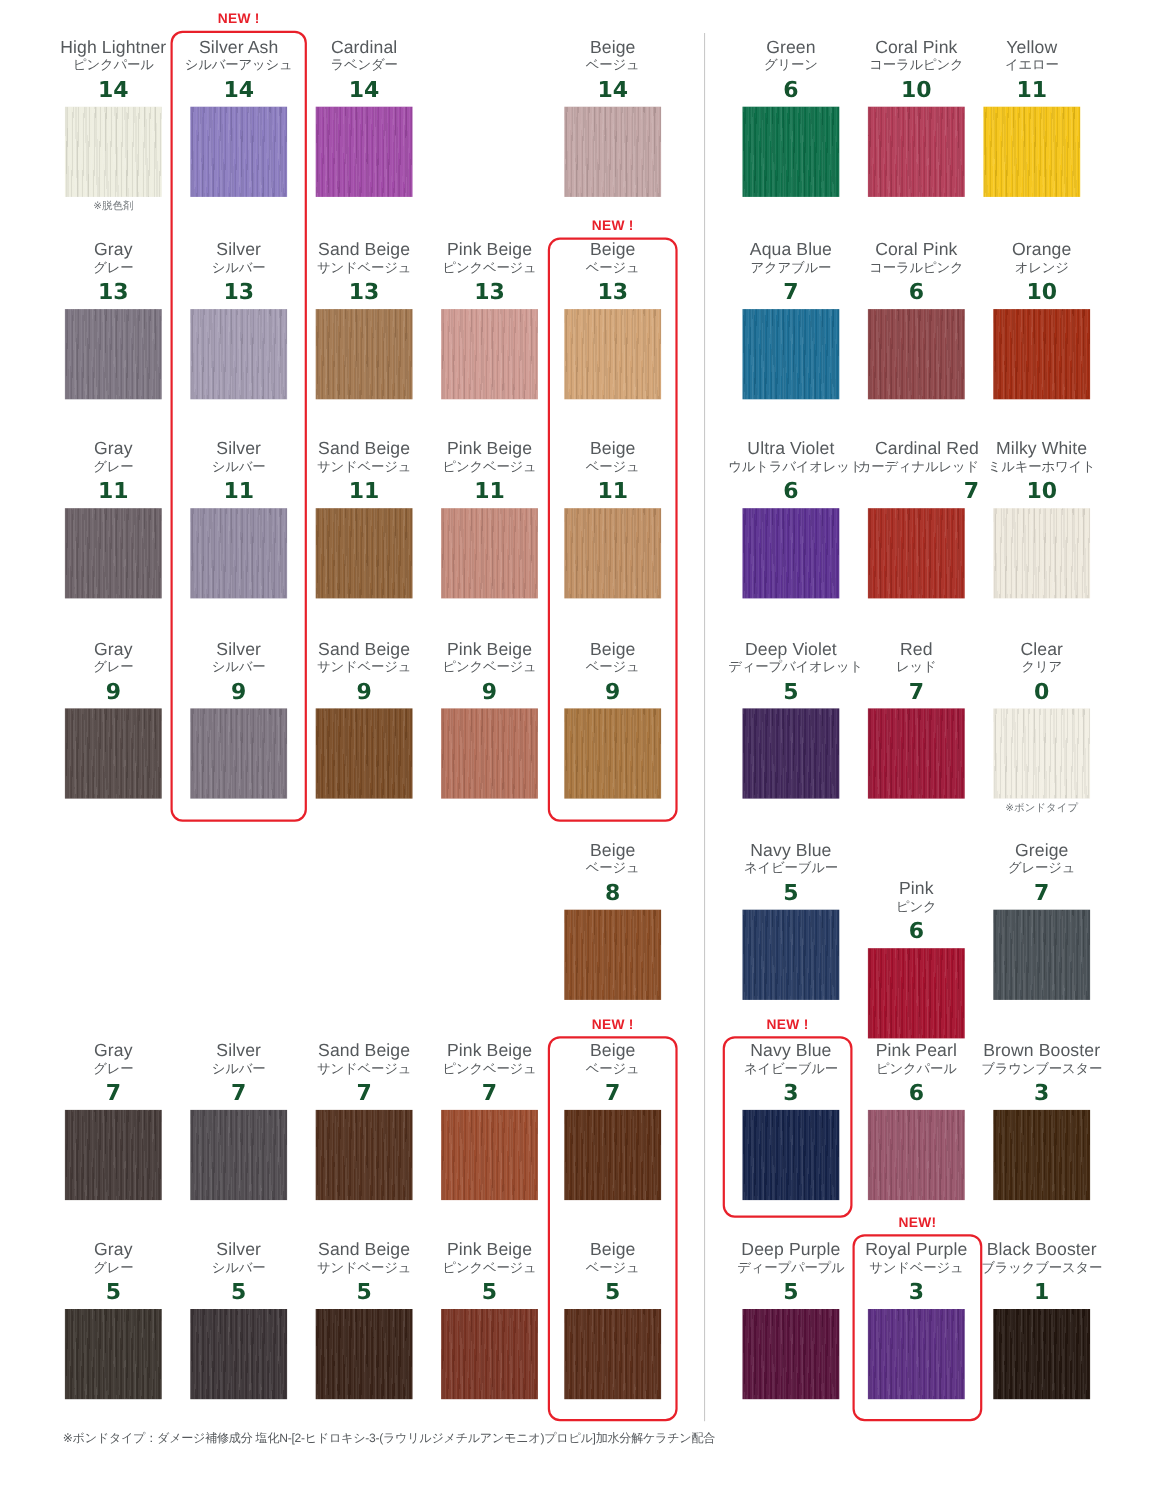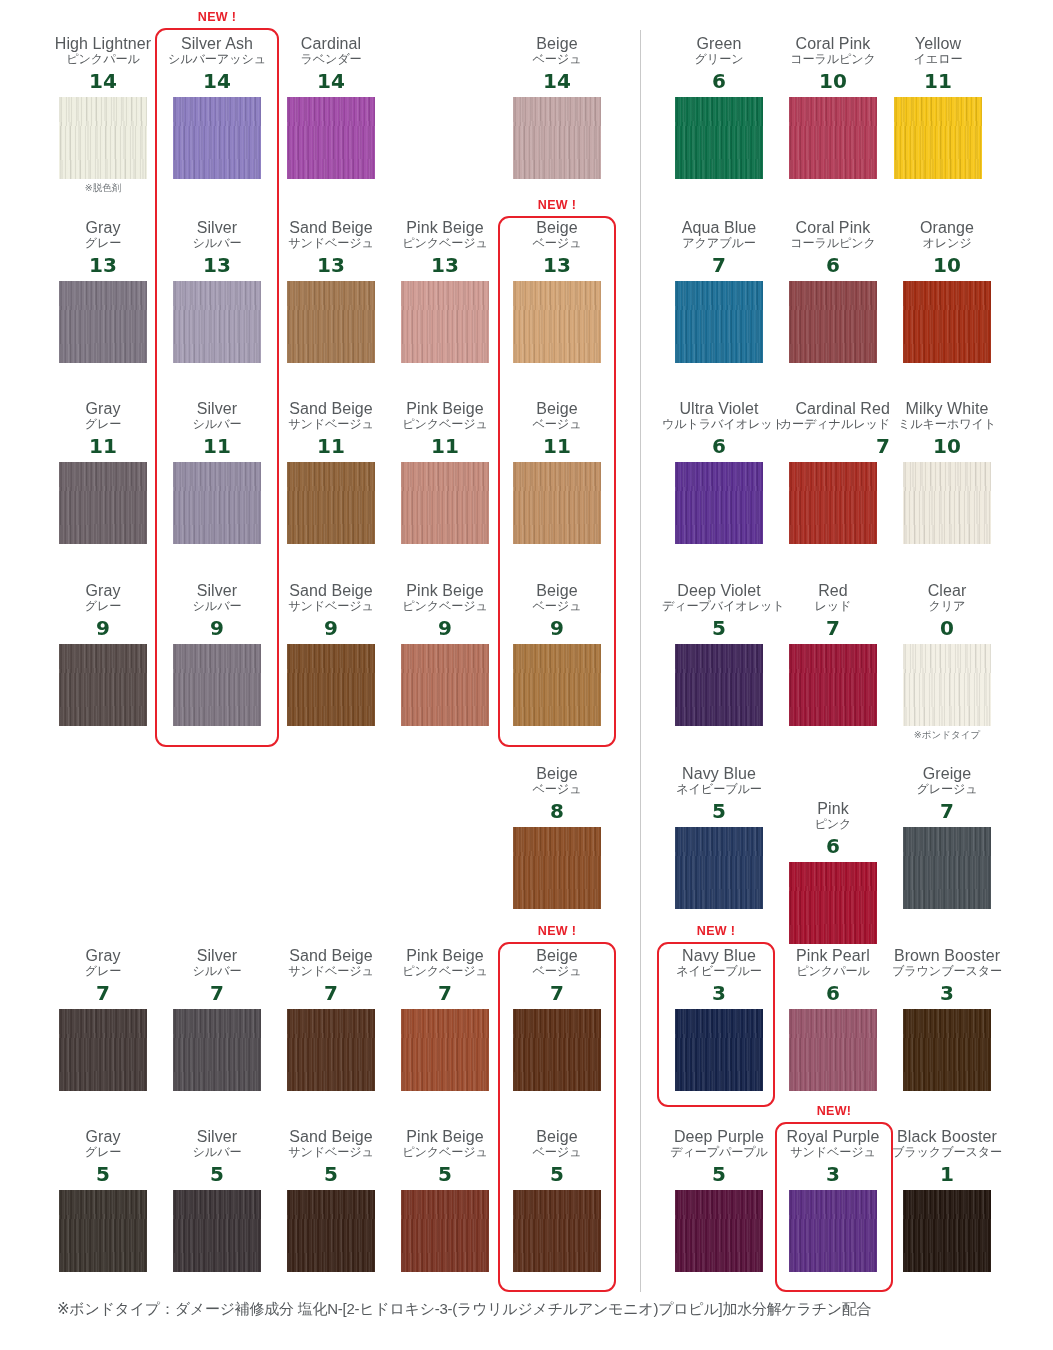--- a/index.html
+++ b/index.html
@@ -108,21 +108,21 @@
     font-weight:bold;
     color:#e8202a;
     letter-spacing:.3px;
     white-space:nowrap;
     text-align:center;
   }
 
   .footnote{
     position:absolute;
     left:57px;top:1300px;
-    font-size:15px;
+    font-size:11px;
     color:#55595c;
     letter-spacing:-.25px;
     white-space:nowrap;
   }
 </style>
 </head>
 <body>
 
 <div id="chart">
 

